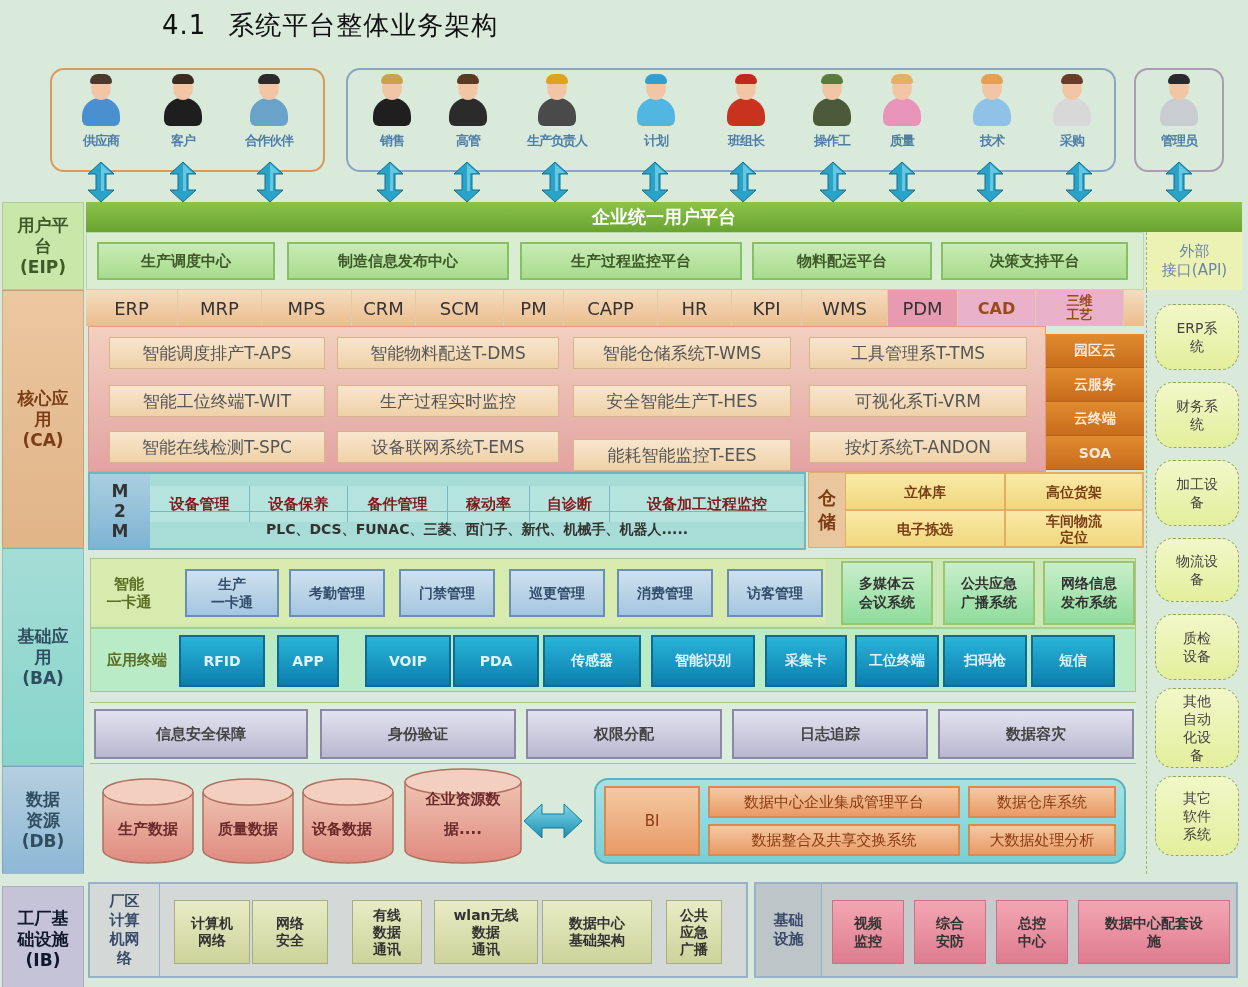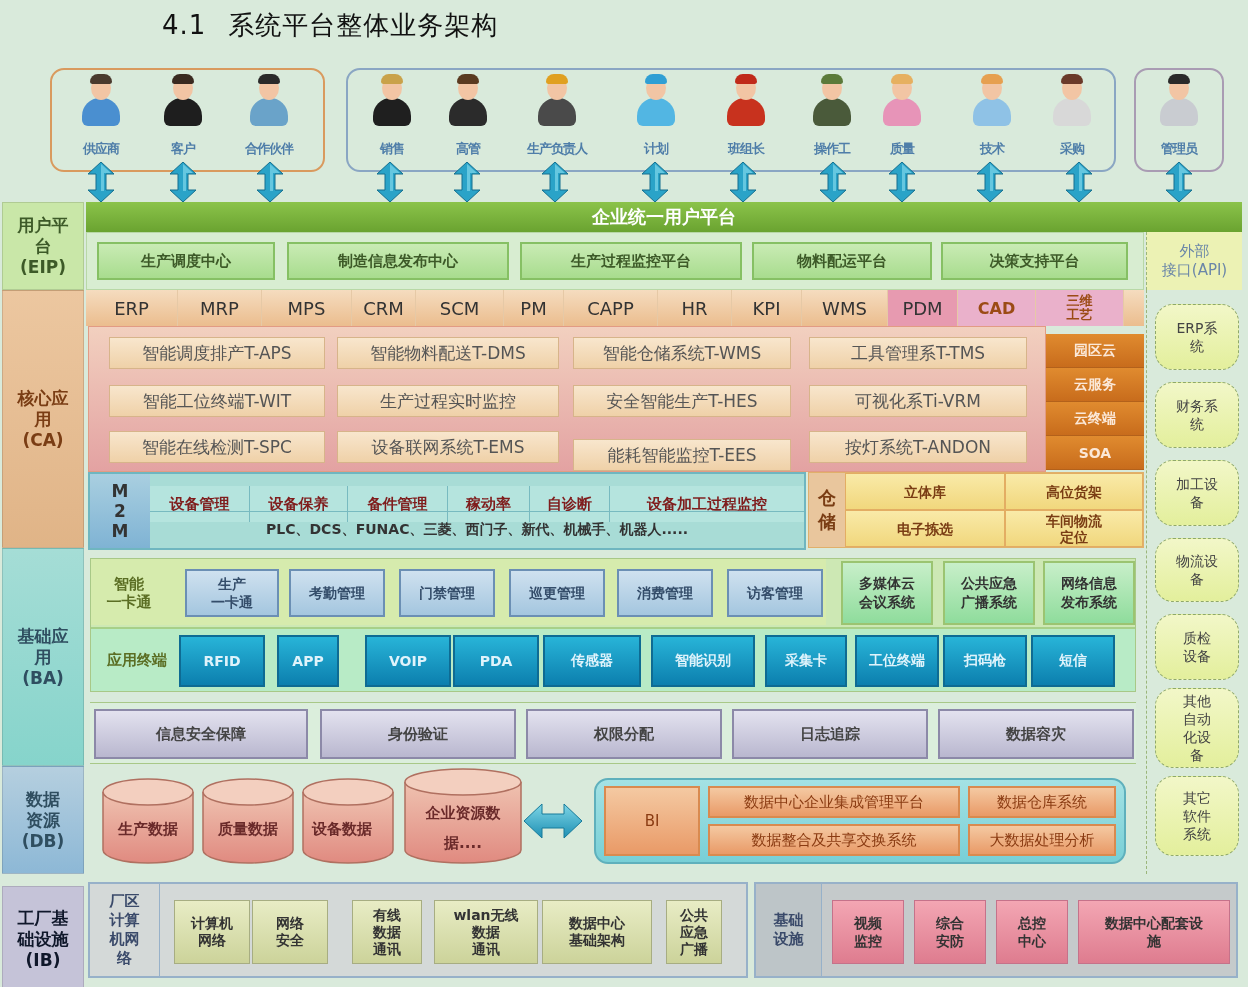--- a/index.html
+++ b/index.html
@@ -9,21 +9,21 @@
 .title .num{margin-right:22px}
 .group{border:2px solid;border-radius:14px;top:68px;height:104px}
 .g-ext{left:50px;width:275px;border-color:#d99a5e}
 .g-int{left:346px;width:770px;border-color:#8aa6c3}
 .g-adm{left:1134px;width:90px;border-color:#a99cb3}
 .role{position:absolute;top:74px;width:80px;text-align:center}
 .role .av{width:42px;height:52px;margin:0 auto;position:relative}
 .role .av .head{position:absolute;left:11px;top:2px;width:20px;height:24px;border-radius:50%;background:#f2c5a4}
 .role .av .hair{position:absolute;left:10px;top:0;width:22px;height:10px;border-radius:11px 11px 3px 3px}
 .role .av .body{position:absolute;left:2px;top:24px;width:38px;height:28px;border-radius:18px 18px 6px 6px}
-.role .lbl{font-size:13px;font-weight:bold;color:#4f7ea9;margin-top:14px;letter-spacing:-1px}
+.role .lbl{font-size:13px;font-weight:bold;color:#4f7ea9;margin-top:6px;letter-spacing:-1px}
 .arrow{position:absolute;top:162px;width:30px;height:40px}
 .arrow svg{width:30px;height:40px}
 .sidelabel{position:absolute;left:2px;width:82px;display:flex;align-items:center;justify-content:center;text-align:center;font-weight:bold;font-size:17px;line-height:21px;border:1px solid rgba(0,0,0,.12)}
 .lab-eip{top:202px;height:88px;background:#c9e7a8;color:#3d5a28}
 .lab-ca{top:290px;height:258px;background:linear-gradient(#ecc7a0,#e0b487);color:#7a3d14}
 .lab-ba{top:548px;height:218px;background:linear-gradient(#a5ddd6,#86d4cb);color:#2f4e60}
 .lab-db{top:766px;height:108px;background:linear-gradient(#b5cfdf,#8db8d6);color:#2f4e60}
 .lab-ib{top:886px;height:106px;background:#c5c3d8;color:#0f172a}
 .banner{left:86px;top:202px;width:1156px;height:30px;background:linear-gradient(#8bc34a,#6aa330);color:#fff;font-weight:bold;font-size:18px;text-align:center;line-height:30px}
 .eiprow{left:86px;top:232px;width:1058px;height:58px;background:#d8edd1;border:1px solid #b8d8a6}
@@ -423,21 +423,21 @@
       <svg width="118" height="96">
         <defs>
           <linearGradient id="cg404" x1="0" y1="0" x2="0" y2="1">
             <stop offset="0" stop-color="#efc2b0"></stop>
             <stop offset="1" stop-color="#e08a80"></stop>
           </linearGradient>
         </defs>
         <path d="M1,14 L1,82 A58,13 0 0 0 117,82 L117,14" fill="url(#cg404)" stroke="#b07060" stroke-width="1.5"></path>
         <ellipse cx="59" cy="14" rx="58" ry="13" fill="#f3cfbf" stroke="#b07060" stroke-width="1.5"></ellipse>
       </svg>
-      <div class="t" style="top: 30px;">企业资源数<br>据....</div>
+      <div class="t" style="top: 16px;">企业资源数<br>据....</div>
     </div>
   </div>
 <div class="abs dbarrow">
   <svg width="58" height="38" viewBox="0 0 58 38">
       <defs>
         <linearGradient id="ga" x1="0" y1="0" x2="0" y2="1">
           <stop offset="0" stop-color="#7fd6e6"></stop>
           <stop offset="1" stop-color="#1d8fb3"></stop>
         </linearGradient>
       </defs>

